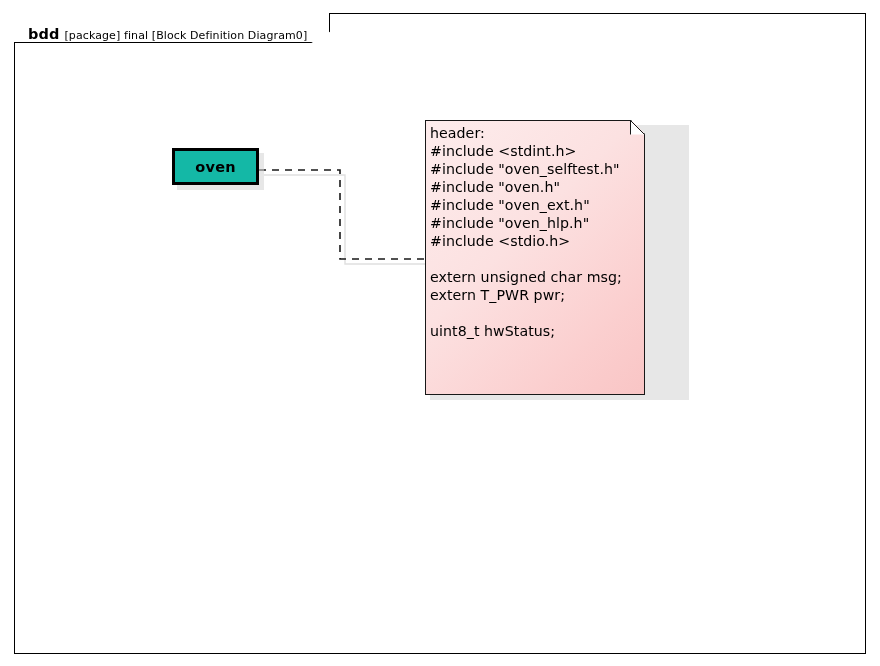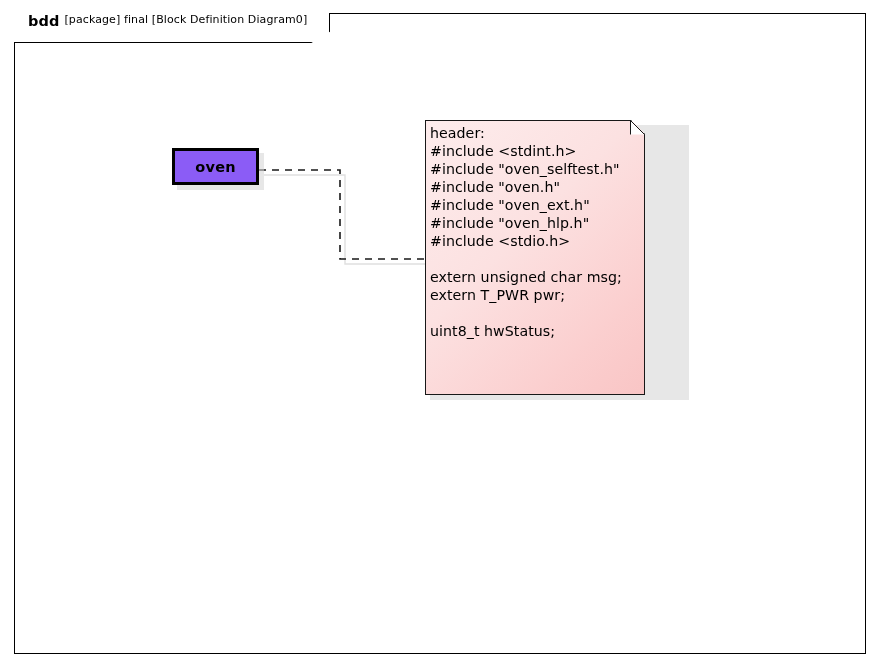--- a/index.html
+++ b/index.html
@@ -41,21 +41,21 @@
     top: 13px;
     height: 30px;
     box-sizing: border-box;
     background: #ffffff;
     border-right: 1px solid #000000;
     border-bottom: 1px solid #000000;
     -webkit-clip-path: polygon(0 0, 100% 0, 100% 62%, 94% 100%, 0 100%);
     clip-path: polygon(0 0, 100% 0, 100% 62%, 94% 100%, 0 100%);
     padding: 0 22px 0 14px;
     display: flex;
-    align-items: flex-start;
+    align-items: flex-end;
     white-space: nowrap;
   }
   #frame-title-tab .tab-kind {
     font-weight: bold;
     font-size: 14.5px;
     color: #000000;
     letter-spacing: 0.1px;
   }
   #frame-title-tab .tab-rest {
     font-size: 11px;
@@ -75,21 +75,21 @@
     opacity: .55;
     filter: blur(0.4px);
   }
   #block-oven {
     position: absolute;
     left: 172px;
     top: 148px;
     width: 87px;
     height: 37px;
     box-sizing: border-box;
-    background: #8b5cf6;
+    background: #14b8a6;
     border: 3px solid #000000;
     display: flex;
     align-items: center;
     justify-content: center;
   }
   #block-oven .block-name {
     font-weight: bold;
     font-size: 14.5px;
     color: #000000;
     letter-spacing: 0.2px;

